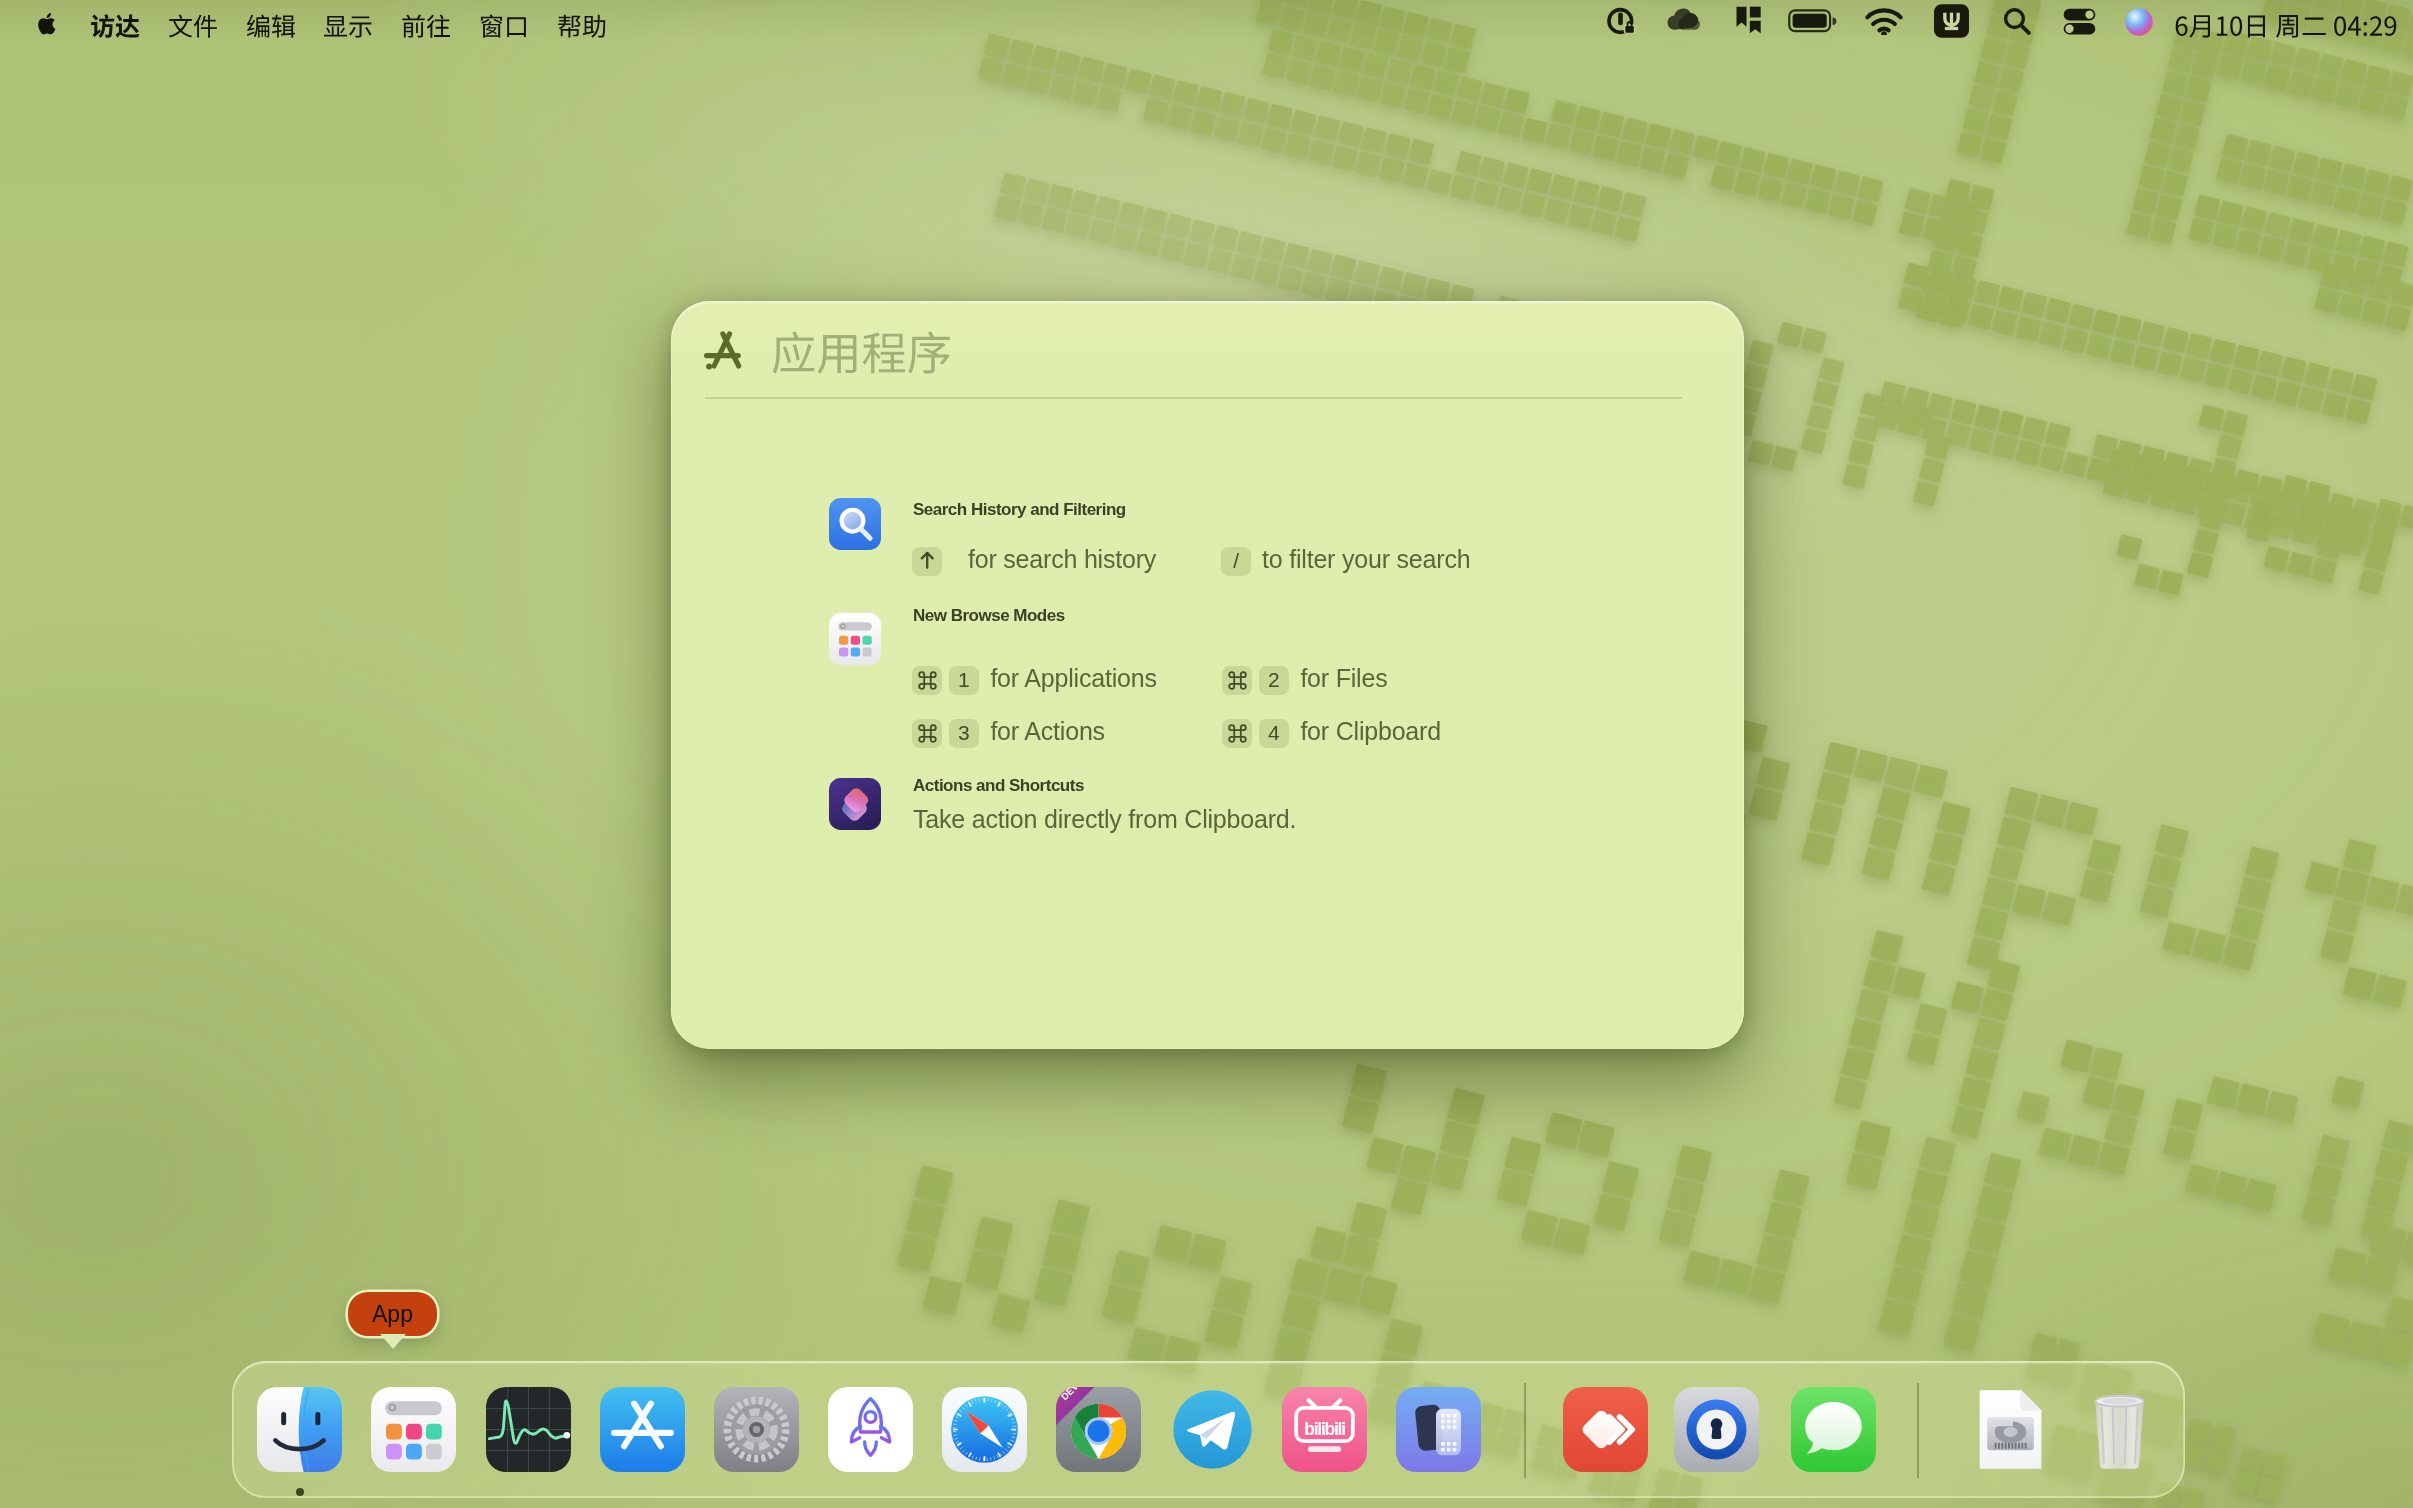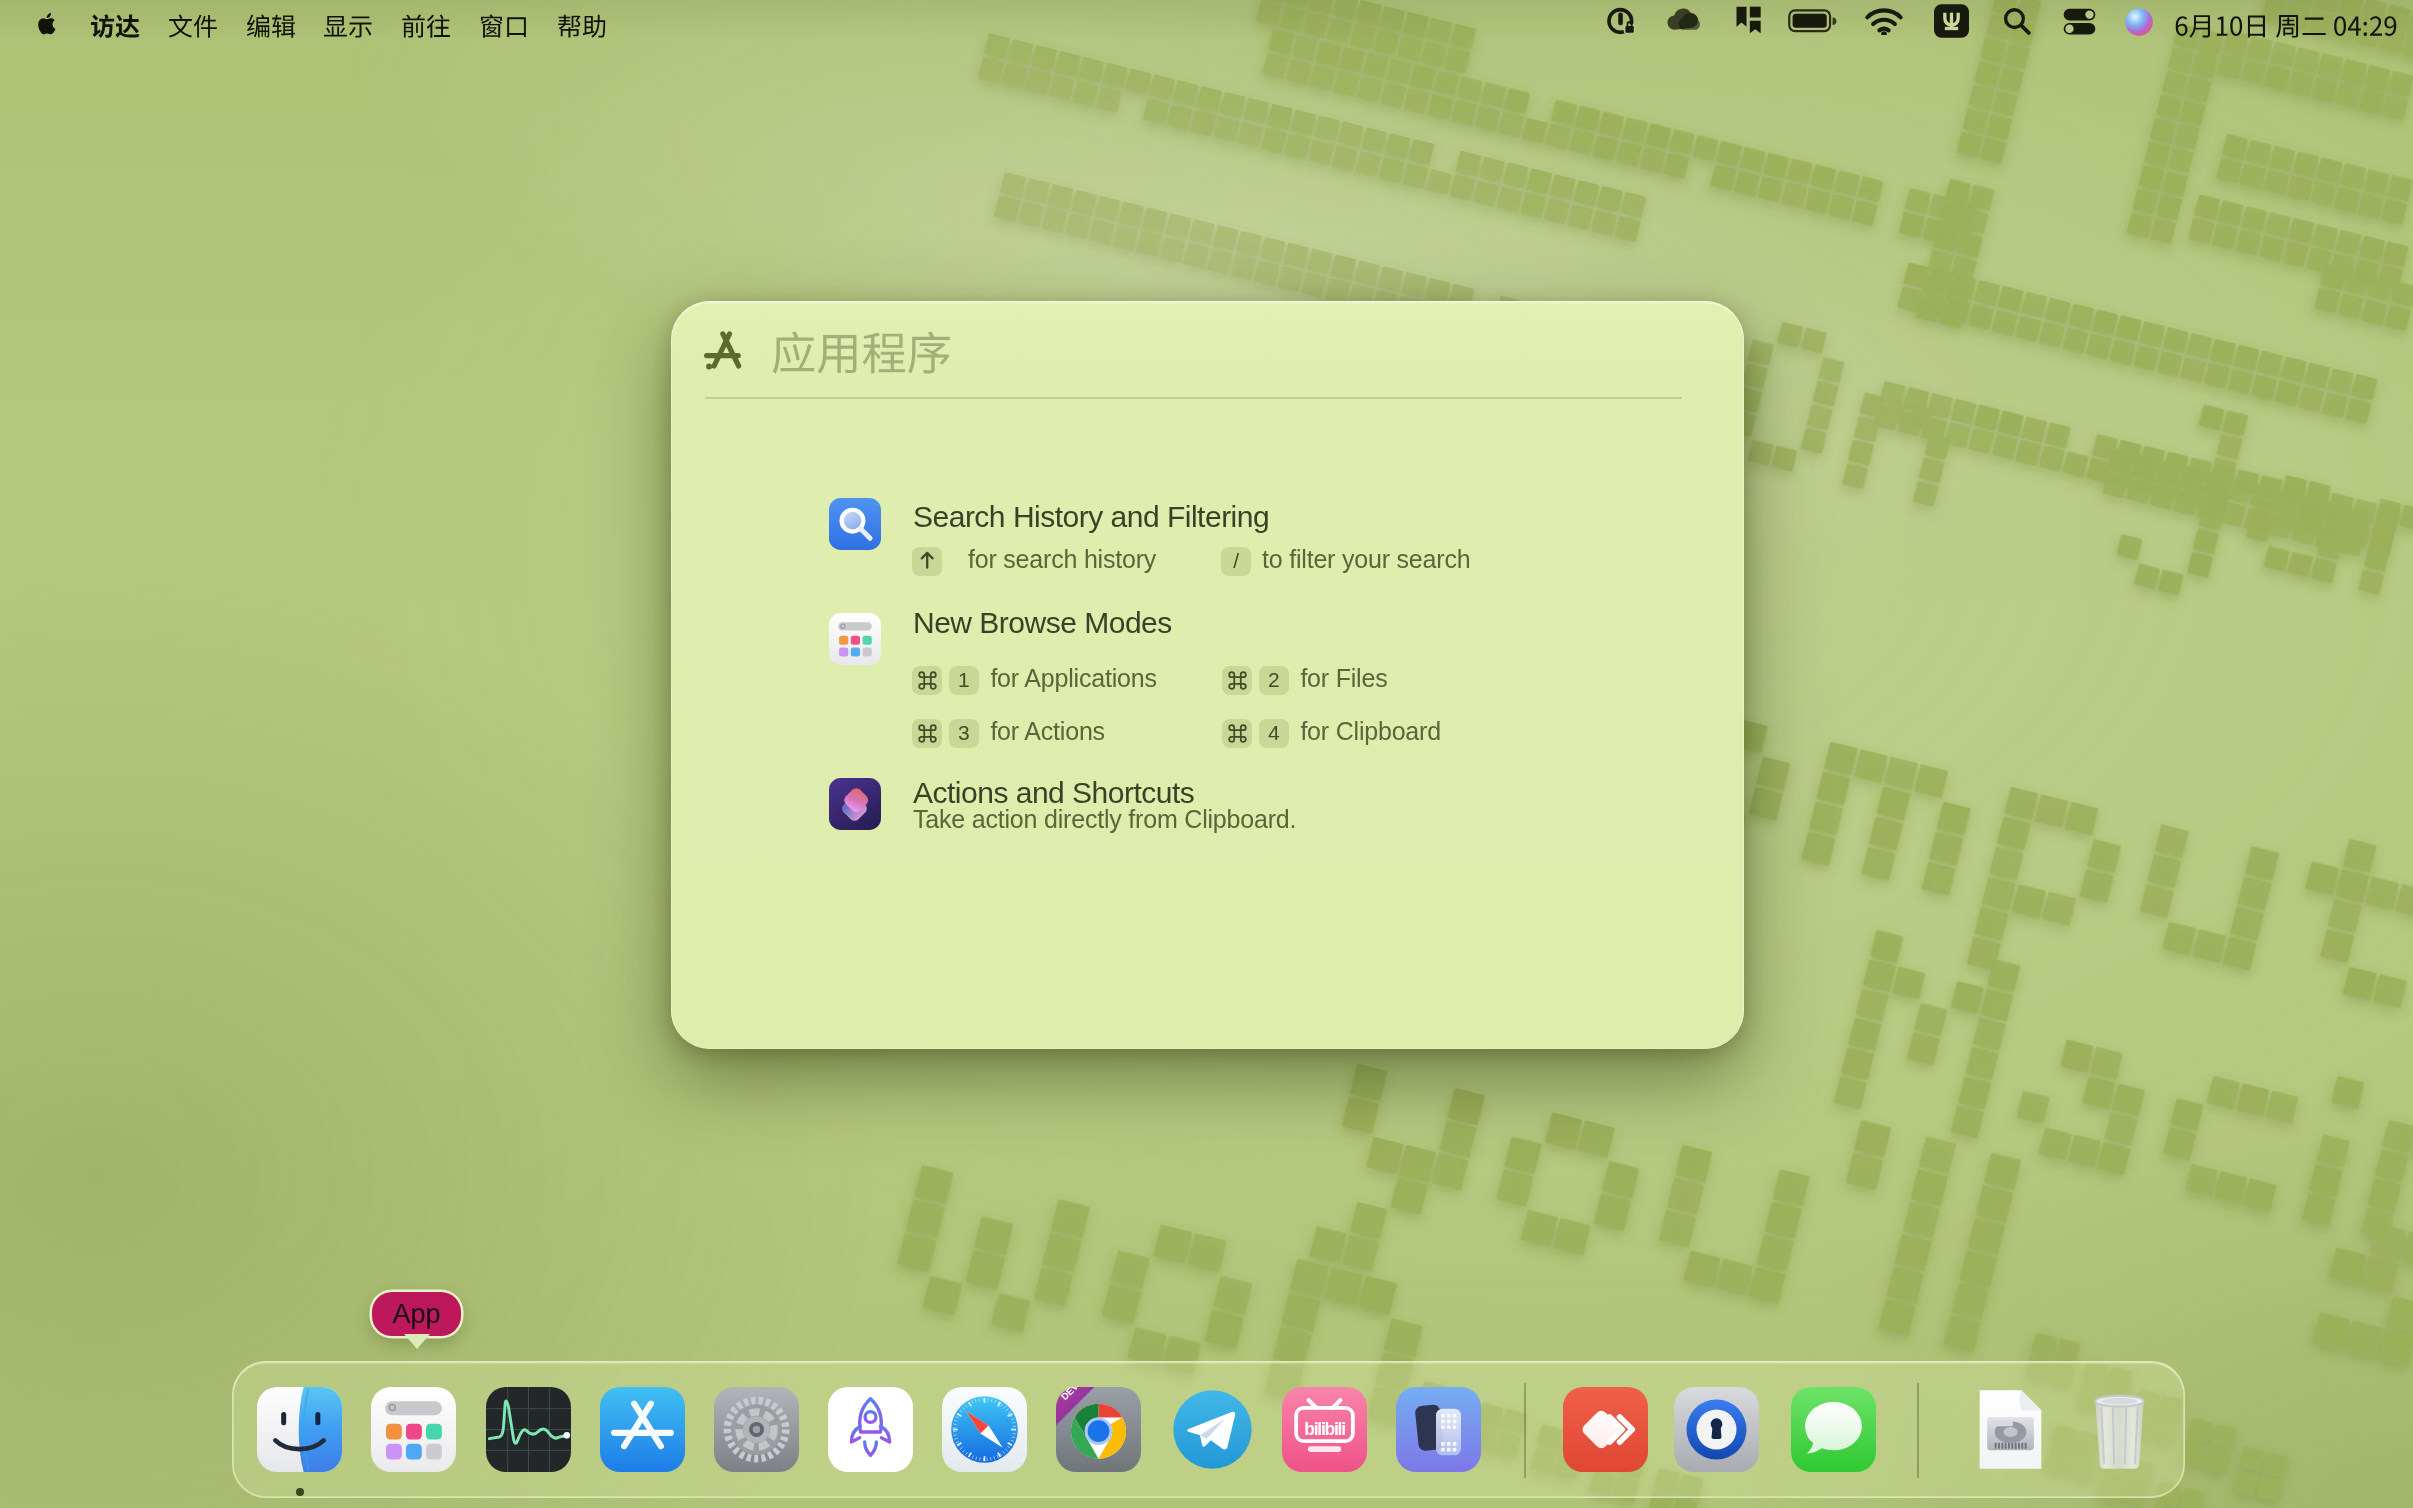--- a/index.html
+++ b/index.html
@@ -11,35 +11,35 @@
 #lightswath {position:absolute;left:-168px;top:-251px;width:2849px;height:1006px;
  background:radial-gradient(1257px 352px at 48% 52%, rgba(255,255,255,.17), rgba(255,255,255,0) 70%);
  transform:rotate(14deg);}
 .abs {position:absolute}
 
 #panel {position:absolute;left:671px;top:301px;width:1073px;height:748px;border-radius:39px;
  background:linear-gradient(180deg,#e3f0b2,#dfedae 8%,#deecac);
  box-shadow:0 30px 75px rgba(45,60,12,.50), 0 5px 20px rgba(45,60,12,.28), inset 0 1.7px 2.5px rgba(255,255,255,.55), inset 0 0 0 0.8px rgba(255,255,255,.25);}
 #pdivider {position:absolute;left:34px;right:62px;top:96px;height:1.7px;background:#c3d094}
 .sicon {position:absolute;width:52px;height:52px}
-.stitle {position:absolute;font-size:30px;font-weight:normal;color:#3a4126;letter-spacing:-0.5px}
+.stitle {position:absolute;font-size:17px;font-weight:bold;color:#3a4126;letter-spacing:-0.5px}
 .srow {position:absolute;font-size:25px;color:#5a6539;letter-spacing:-0.2px}
 .kcap {display:inline-block;min-width:30px;height:28.5px;border-radius:7.5px;background:rgba(96,112,44,.17);
  text-align:center;color:#434b28;font-size:21px;line-height:28.5px;vertical-align:middle;padding:0 0.8px;box-sizing:border-box}
 #footer {position:absolute;left:0;right:0;top:598px;text-align:center;font-size:23.5px;letter-spacing:-0.3px;line-height:26px;color:#5a6539}
 #footer a {color:#2e61d8;text-decoration:none}
 
 #menubar {position:absolute;left:0;top:0;width:100%;height:40px;background:linear-gradient(180deg,rgba(70,82,28,.10),rgba(70,82,28,0))}
 
 #dock {position:absolute;left:232px;top:1361px;width:1953px;height:137px;border-radius:34px;
  background:rgba(222,236,170,.30);box-shadow:inset 0 0 0 1.7px rgba(240,250,205,.55), inset 0 2.5px 1.7px rgba(255,255,255,.3);}
 .dicon {position:absolute;top:26px;width:85px;height:85px}
 .ddiv {position:absolute;top:22px;width:1.7px;height:95px;background:rgba(60,72,25,.35)}
-#tooltip {position:absolute;left:372px;top:1292px;width:89px;height:44px;border-radius:20px;background:#be185d;
- box-shadow:0 0 0 2.5px rgba(240,250,210,.9),0 6.7px 17px rgba(50,65,15,.30);text-align:center;font-size:27px;line-height:44px;color:#111;}
+#tooltip {position:absolute;left:348px;top:1292px;width:89px;height:44px;border-radius:20px;background:#c2410c;
+ box-shadow:0 0 0 2.5px rgba(240,250,210,.9),0 6.7px 17px rgba(50,65,15,.30);text-align:center;font-size:23px;line-height:44px;color:#111;}
 #tooltip:after {content:"";position:absolute;left:50%;bottom:-12.6px;transform:translateX(-50%);
  border:13.4px solid transparent;border-top:15px solid #dcebb8;border-bottom:0}
 </style></head><body>
 <svg id="wall" width="2413" height="1508" viewBox="0 0 2880 1800">
 <defs>
       <filter id="bsh" x="-40%" y="-40%" width="180%" height="180%">
         <feDropShadow dx="0" dy="6" stdDeviation="7" flood-color="#55661f" flood-opacity="0.26"></feDropShadow>
       </filter>
     </defs>
     <g transform="rotate(14.0 1440 900)" fill="#9cb05a" filter="url(#bsh)">

